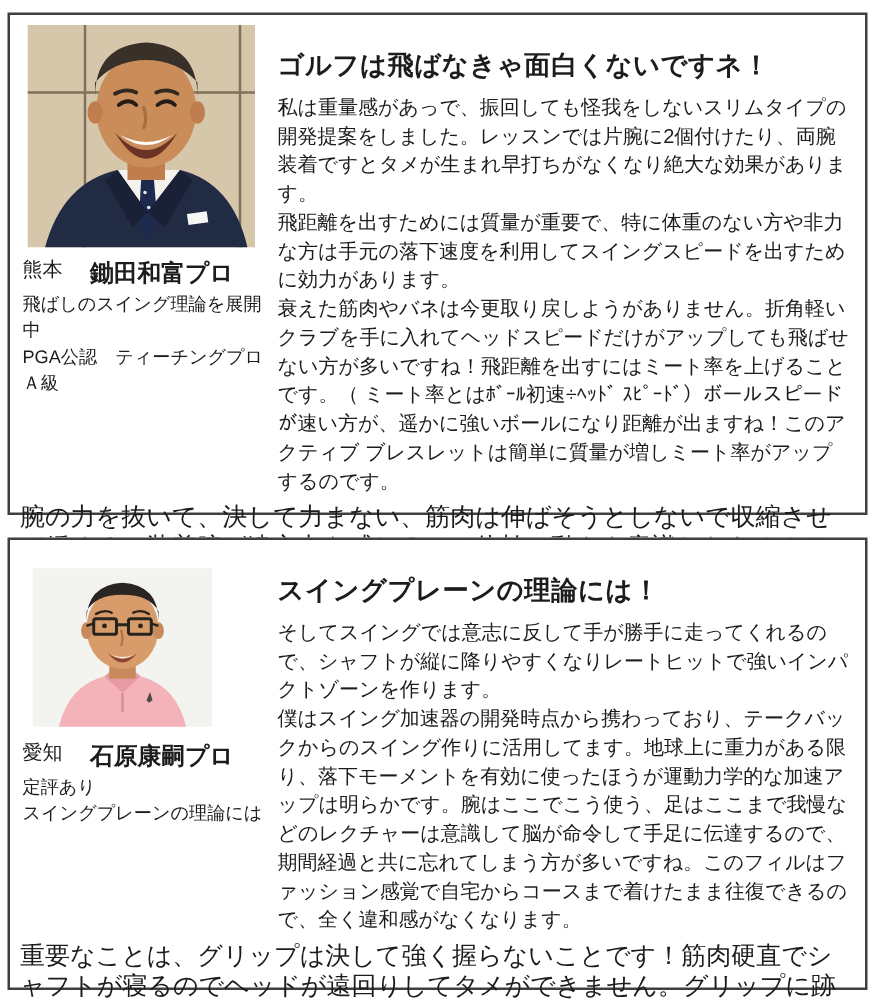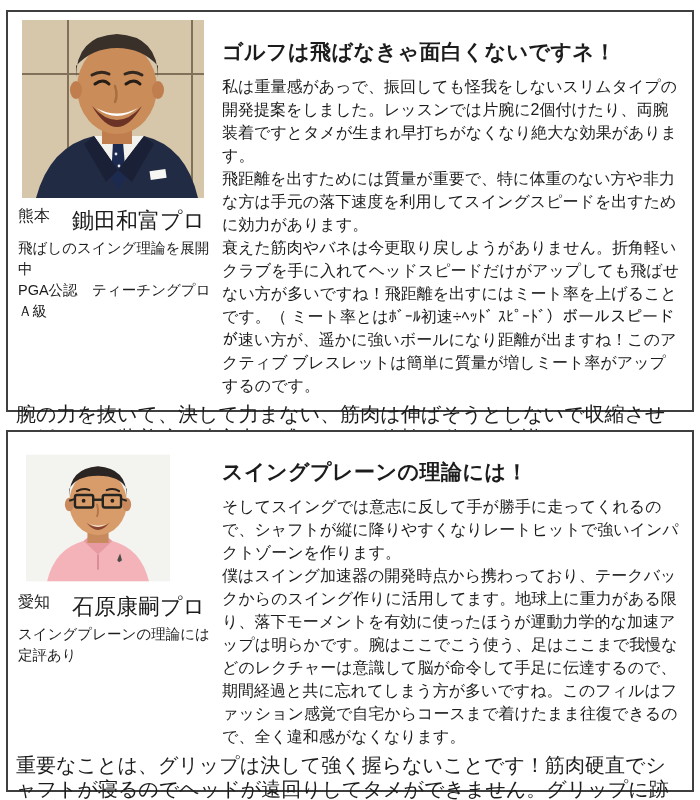--- a/index.html
+++ b/index.html
@@ -21,21 +21,21 @@
   }
   .box1{top:10px;height:402px;}
   .box2{top:430px;height:362px;}
   .cols{display:flex;align-items:flex-start;}
   .leftcol{flex:0 0 202px;width:202px;}
   .rightcol{flex:1;min-width:0;padding-left:4px;}
   .photo1{width:182px;height:178px;display:block;margin:2px 0 0 6px;}
   .photo2{width:144px;height:132px;display:block;margin:14px 0 0 10px;}
   .cap-name-row{display:flex;align-items:flex-start;gap:22px;margin:8px 0 2px 2px;}
   .cap-region{font-size:16px;}
-  .cap-name{font-size:22px;}
+  .cap-name{font-size:19px;font-weight:bold;}
   .cap-line{font-size:14.5px;line-height:21px;margin:0 0 0 2px;}
   .sec-title{font-size:21px;font-weight:bold;margin:20px 0 9px 0;letter-spacing:.5px;}
   .body-p{font-size:16px;line-height:23px;margin:0;}
   .fulls{margin-top:6px;}
   .full-p{font-size:20px;line-height:23.5px;margin:0;}
 </style>
 </head>
 <body>
 
 <div class="page">
@@ -119,22 +119,22 @@
           <path d="M53,38 q7,-4 13,-1" stroke="#2a211a" stroke-width="2" fill="none" stroke-linecap="round"></path>
           <path d="M84,37 q7,-3 13,1" stroke="#2a211a" stroke-width="2" fill="none" stroke-linecap="round"></path>
           <path d="M74,52 q2,8 0,12" stroke="#b5744a" stroke-width="2" fill="none" stroke-linecap="round"></path>
           <path d="M63,71 Q75,80 87,71 Q75,86 63,71 Z" fill="#8a4632"></path>
           <path d="M66,72 Q75,78 84,72 Q75,76 66,72 Z" fill="#ffffff"></path>
         </svg>
         <div class="cap-name-row">
           <span class="cap-region">愛知</span>
           <span class="cap-name">石原康嗣プロ</span>
         </div>
+        <p class="cap-line">定評あり</p>
         <p class="cap-line">スイングプレーンの理論には</p>
-        <p class="cap-line">定評あり</p>
       </div>
       <div class="rightcol">
         <h2 class="sec-title">スイングプレーンの理論には！</h2>
         <p class="body-p">そしてスイングでは意志に反して手が勝手に走ってくれるので、シャフトが縦に降りやすくなりレートヒットで強いインパクトゾーンを作ります。</p>
         <p class="body-p">僕はスイング加速器の開発時点から携わっており、テークバックからのスイング作りに活用してます。地球上に重力がある限り、落下モーメントを有効に使ったほうが運動力学的な加速アップは明らかです。腕はここでこう使う、足はここまで我慢などのレクチャーは意識して脳が命令して手足に伝達するので、期間経過と共に忘れてしまう方が多いですね。このフィルはファッション感覚で自宅からコースまで着けたまま往復できるので、全く違和感がなくなります。</p>
       </div>
     </div>
     <div class="fulls">
       <p class="full-p">重要なことは、グリップは決して強く握らないことです！筋肉硬直でシャフトが寝るのでヘッドが遠回りしてタメができません。グリップに跡が付くほど強く握るプロはおりませんし、滑るから握ってしまうアマチュアの方はとても多いようです。</p>
 

